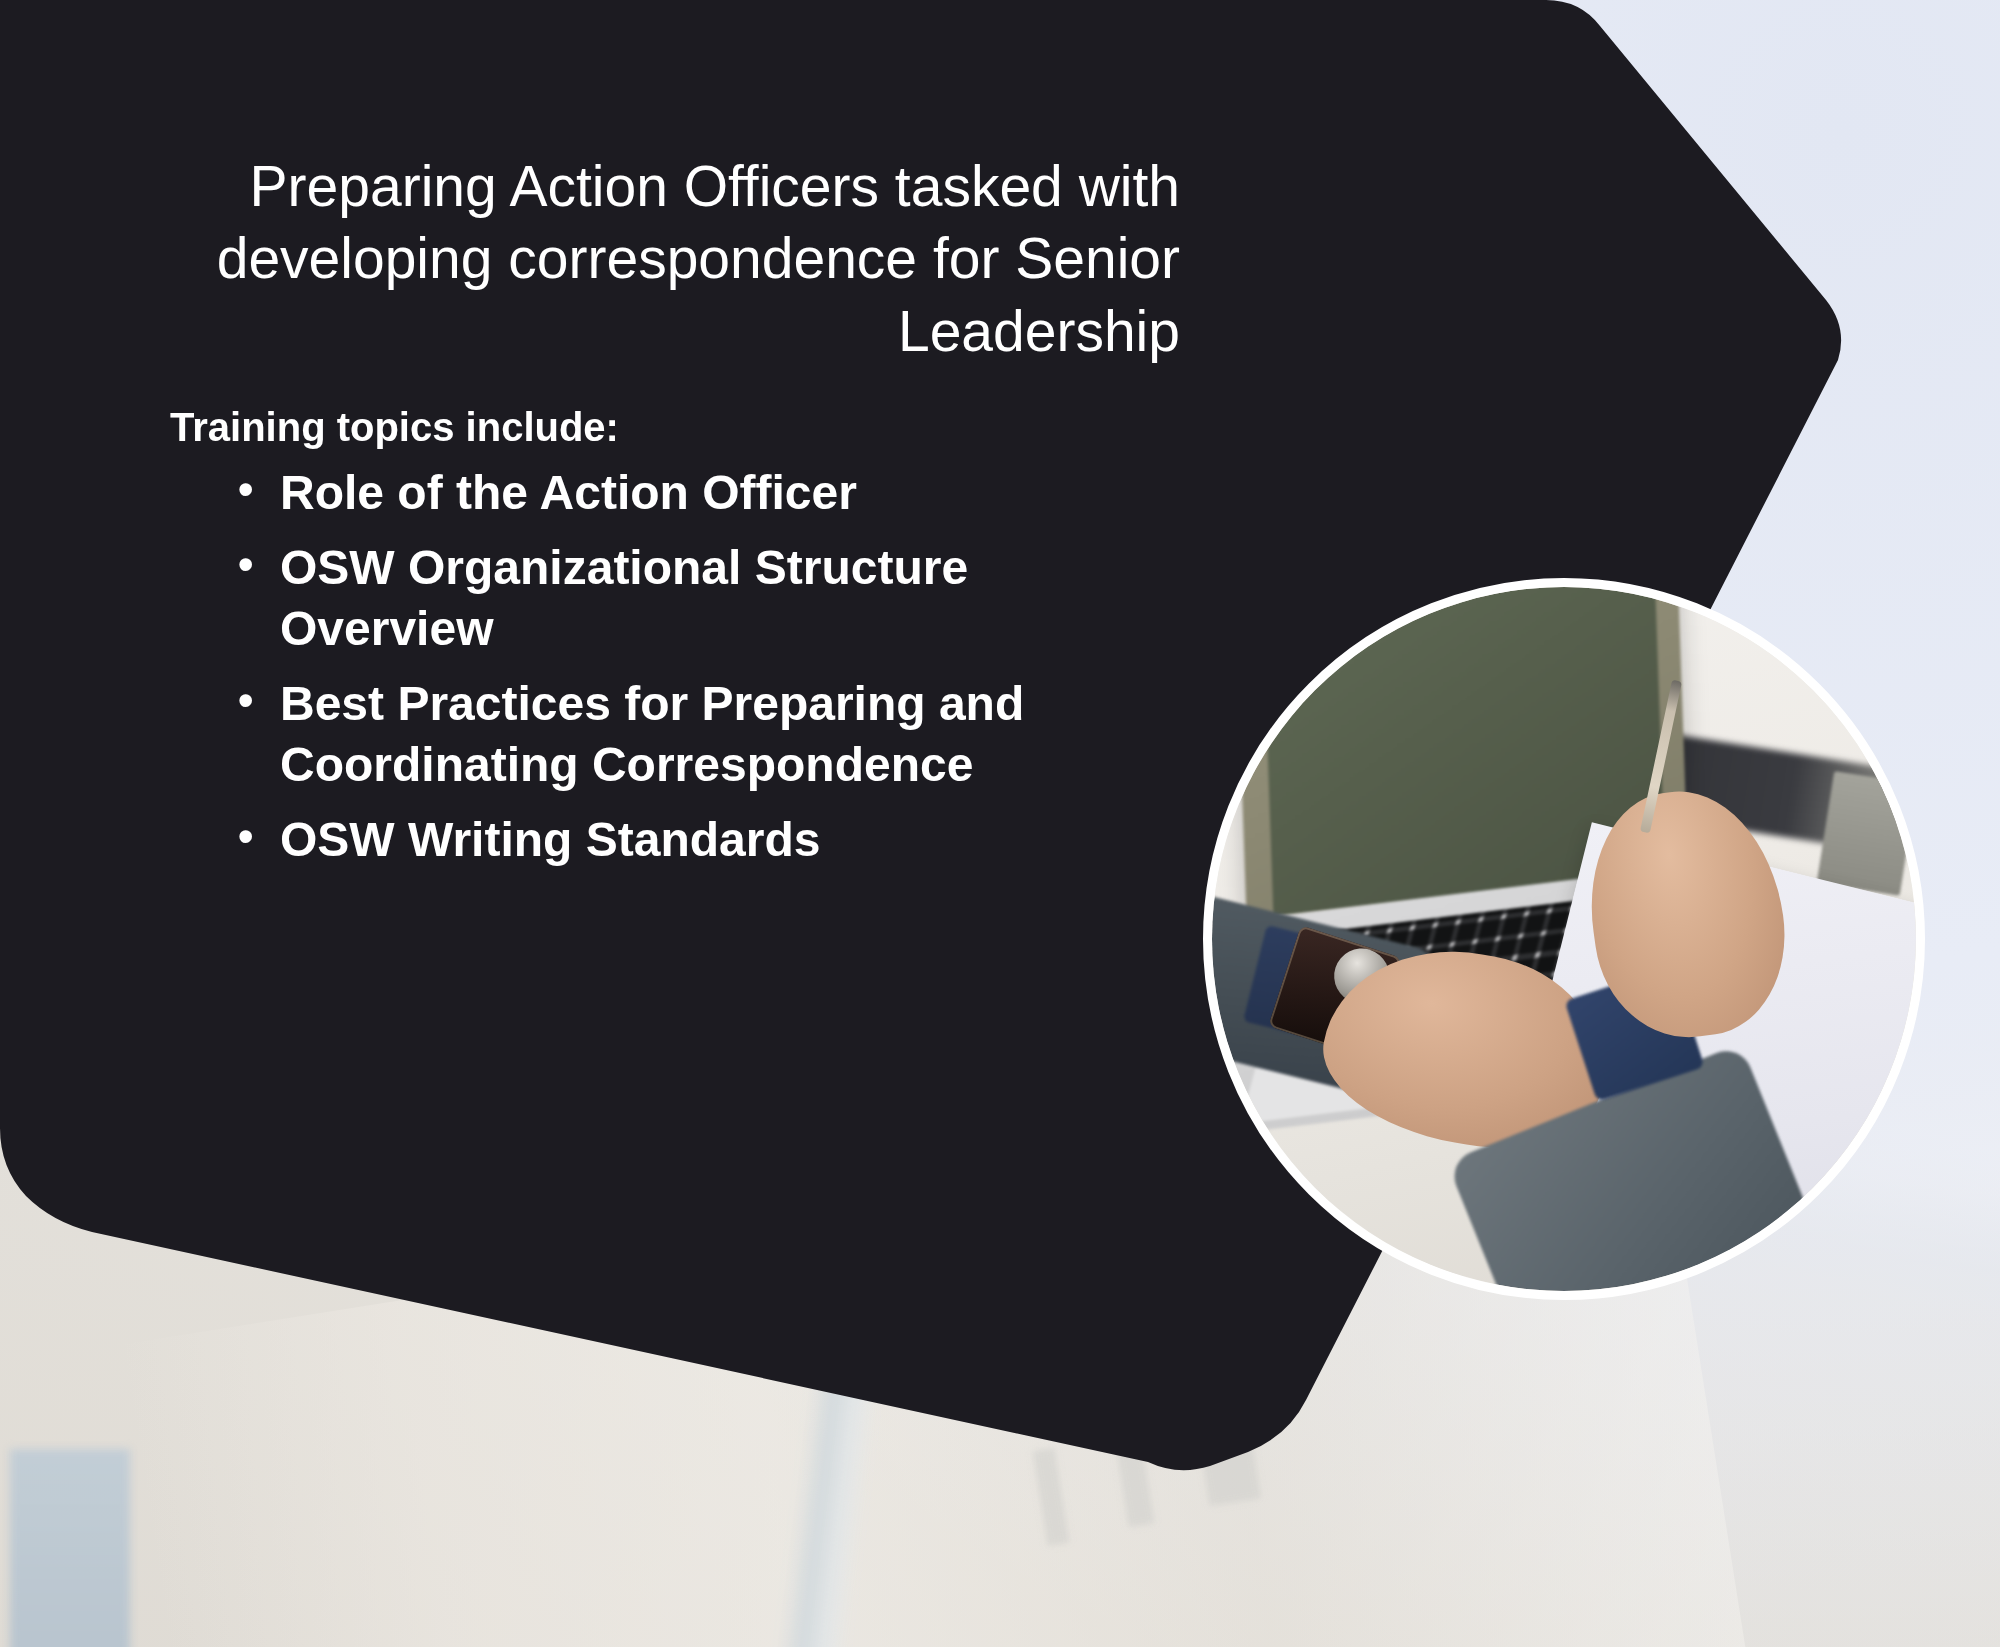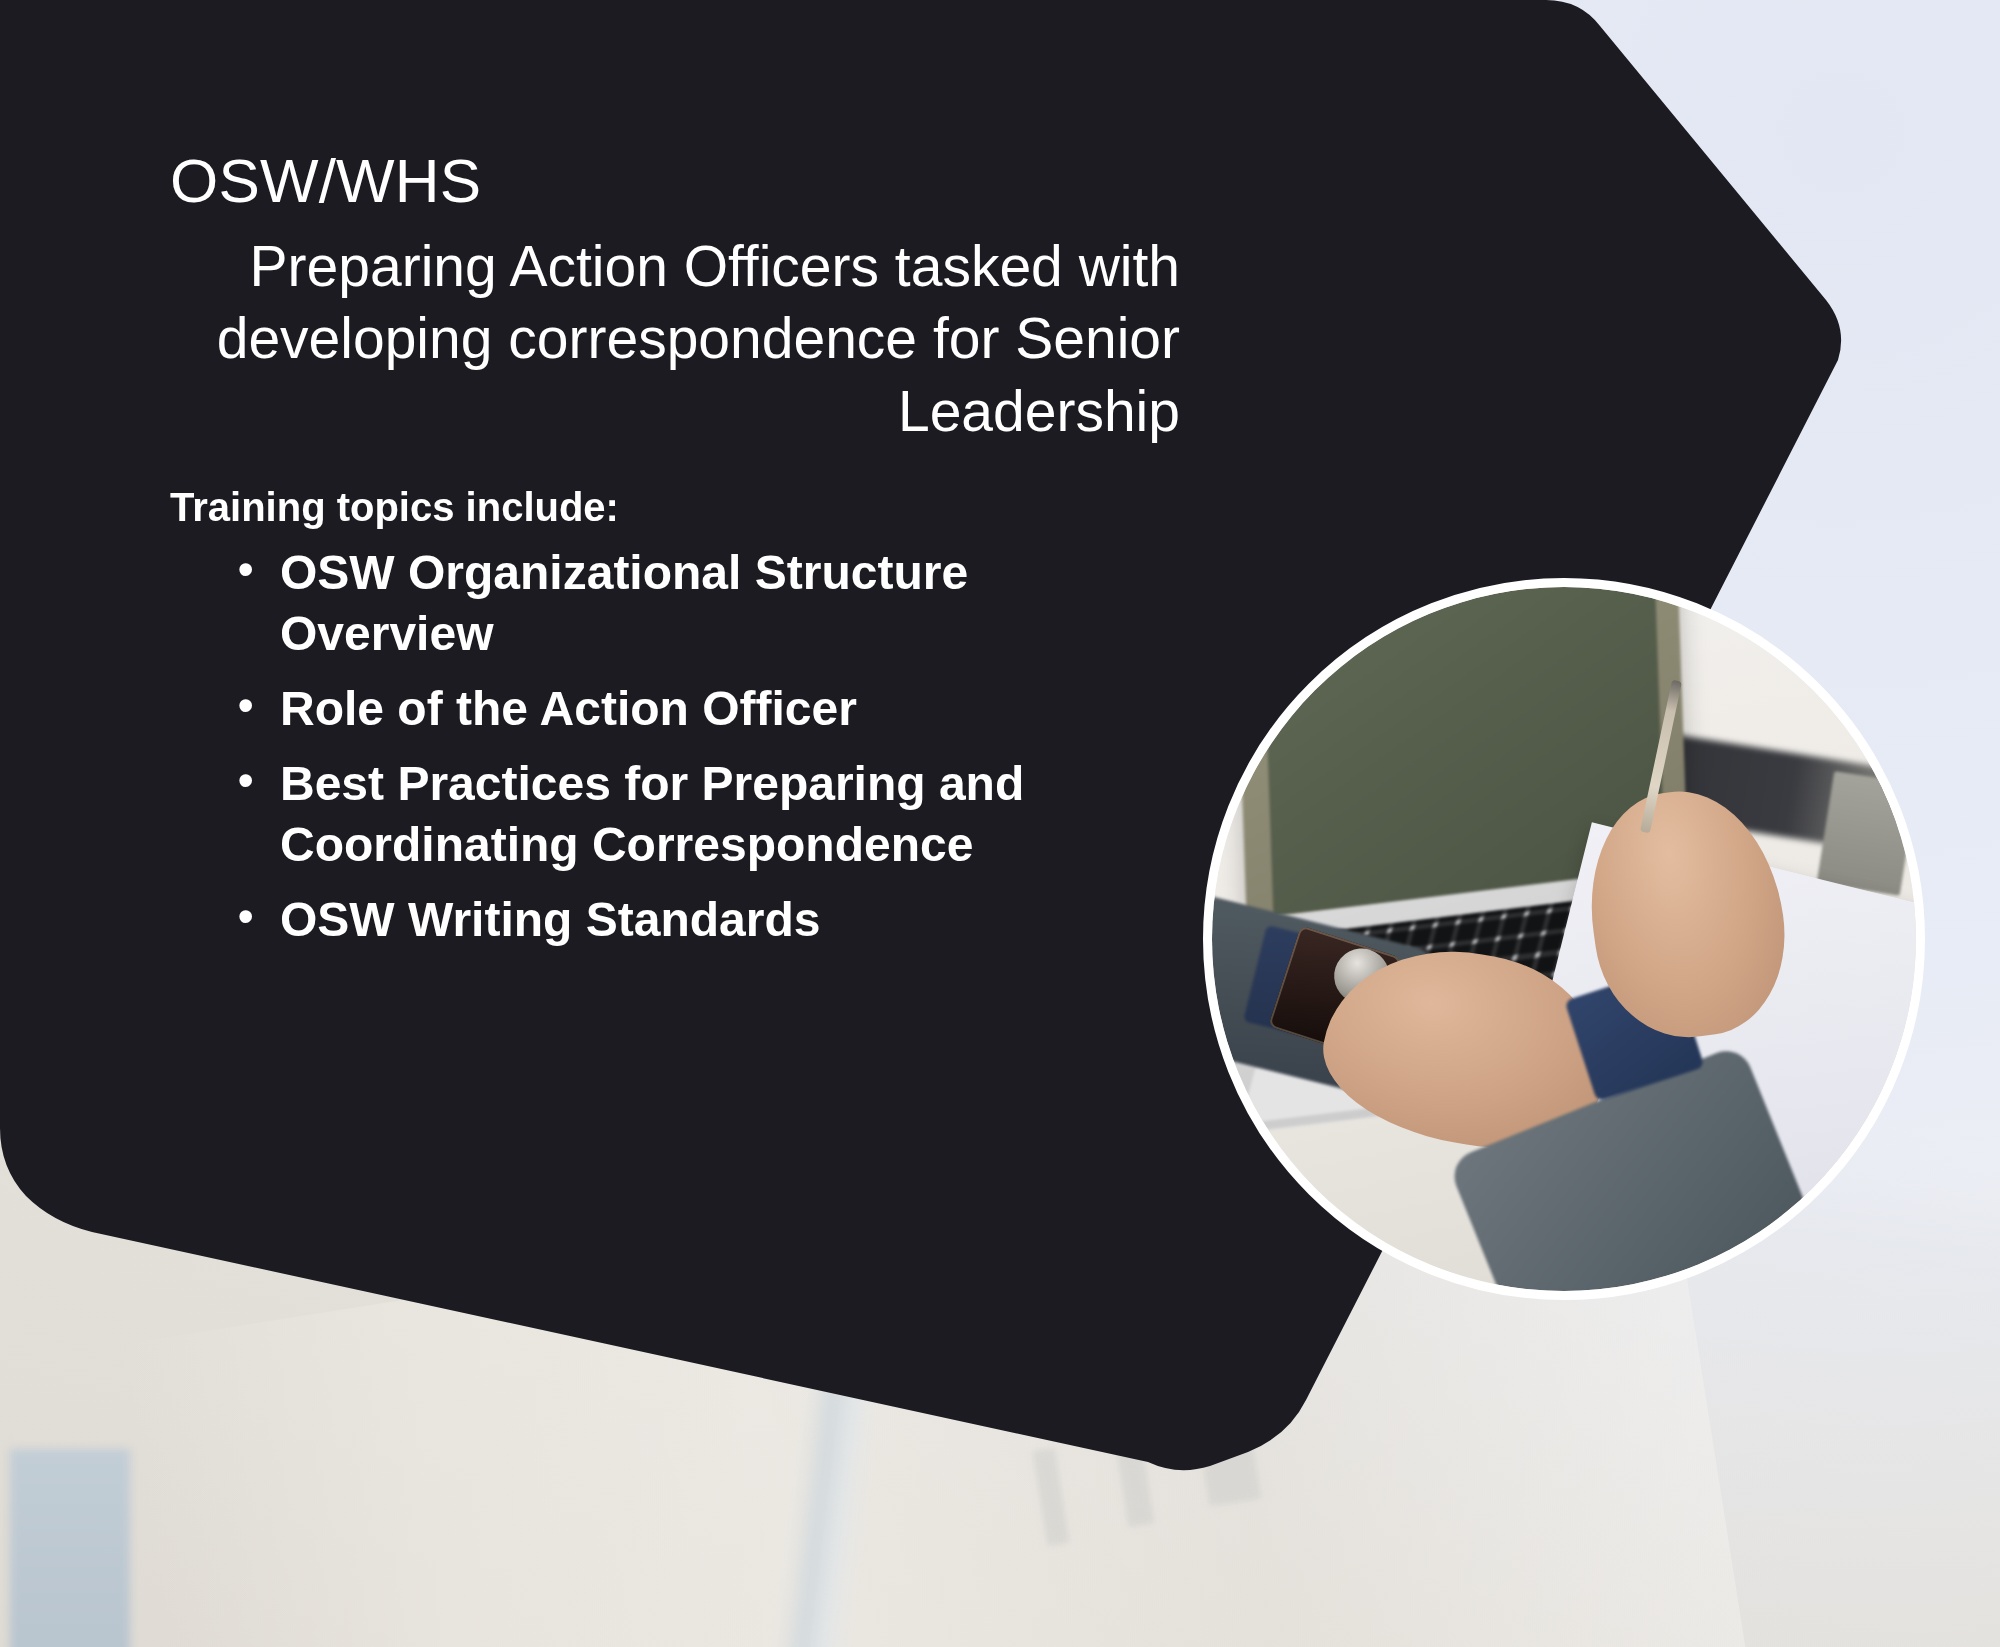--- a/index.html
+++ b/index.html
@@ -375,26 +375,25 @@
                L 1210 1466
                Q 1178 1476 1148 1462
                L 92 1232
                Q 52 1222 26 1196
                Q 0 1168 0 1128
                Z" fill="#1C1B21"></path>
     </svg>
   </div>
 
   <div class="content">
-    <p class="eyebrow">OSW/WHS</p>
     <p class="subhead">Preparing Action Officers tasked with developing correspondence for Senior Leadership</p>
     <p class="topics-label">Training topics include:</p>
     <ul class="topics">
+      <li>Role of the Action Officer</li>
       <li>OSW Organizational Structure Overview</li>
-      <li>Role of the Action Officer</li>
       <li>Best Practices for Preparing and Coordinating Correspondence</li>
       <li>OSW Writing Standards</li>
     </ul>
   </div>
 
   <div class="photo-circle">
     <div class="photo-inner">
       <div class="desk"></div>
       <div class="shelf softer"></div>
       <div class="shelf-edge soft"></div>

